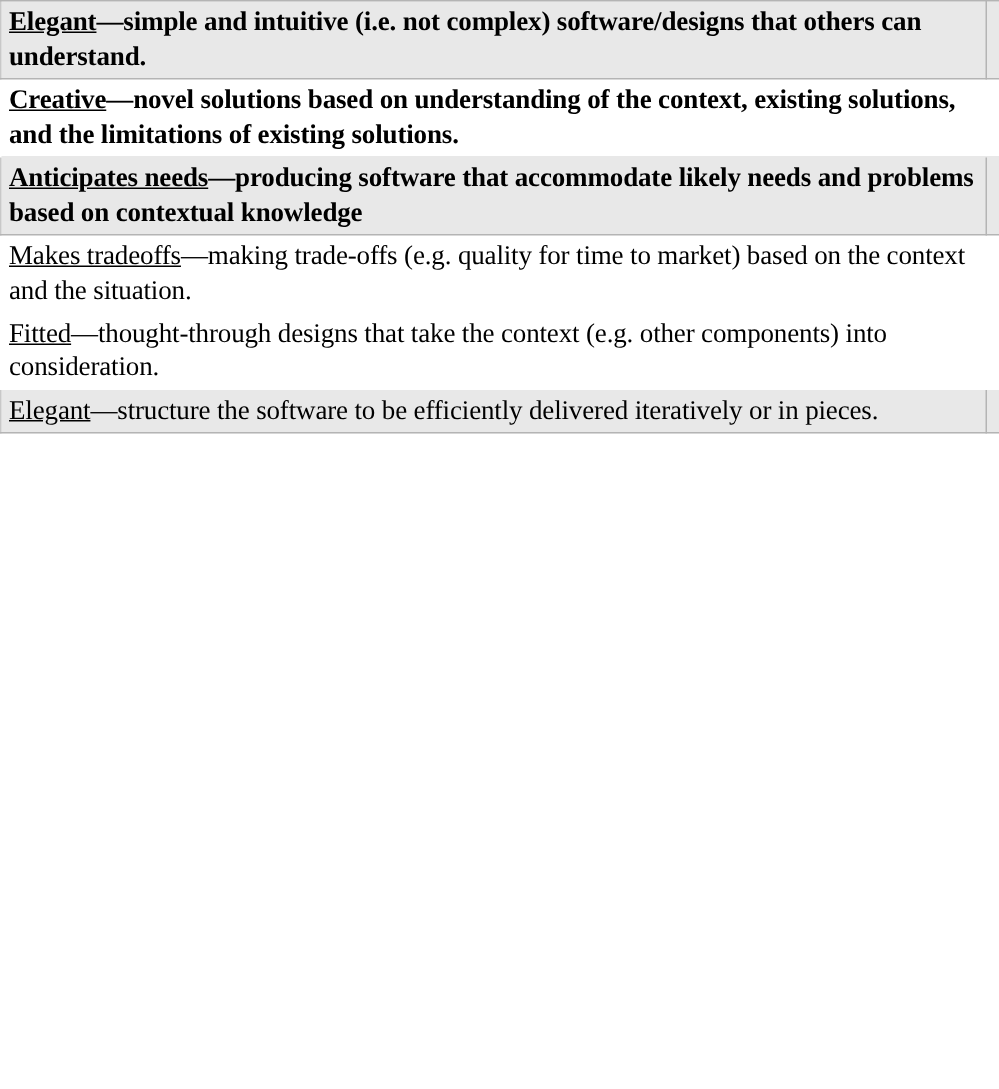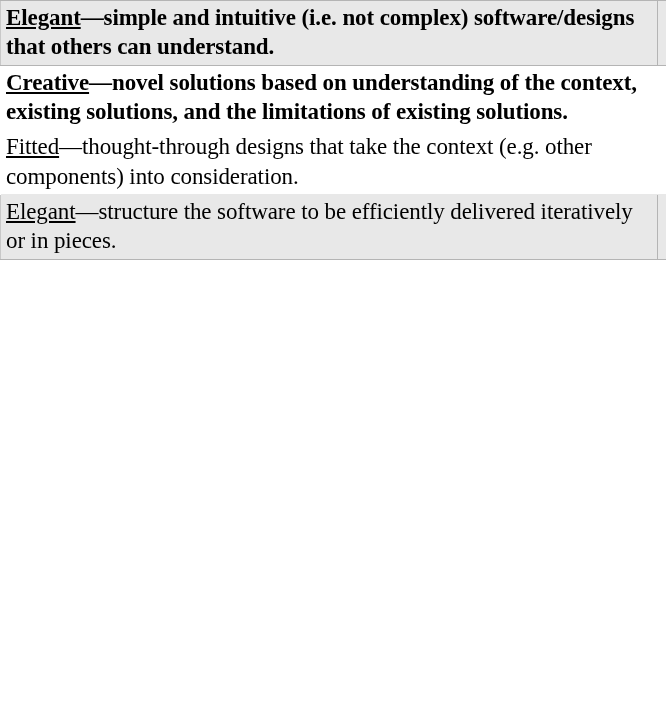--- a/index.html
+++ b/index.html
@@ -18,21 +18,21 @@
     width: 666px;
     border-collapse: collapse;
     table-layout: fixed;
   }
   #doc-table col.main-col { width: 657px; }
   #doc-table col.side-col { width: 9px; }
 
   td.attr-cell {
     vertical-align: top;
     padding: 2px 4px 3px 5px;
-    font-size: 23px;
+    font-size: 18px;
     line-height: 1.275;
     letter-spacing: -0.1px;
     border: 1px solid #b4b4b4;
     border-left: 1px solid #c8c8c8;
   }
   td.side-cell {
     vertical-align: top;
     padding: 0;
     border-top: 1px solid #b4b4b4;
     border-bottom: 1px solid #b4b4b4;
@@ -72,20 +72,28 @@
   </colgroup>
   <tbody>
       <tr class="shaded">
         <td class="attr-cell bold"><span class="term">Elegant</span><span class="desc">—</span><span class="desc">simple and intuitive (i.e. not complex) software/designs that others can understand.</span></td>
         <td class="side-cell">&nbsp;</td>
       </tr>
       <tr class="plain">
         <td class="attr-cell bold"><span class="term">Creative</span><span class="desc">—</span><span class="desc">novel solutions based on understanding of the context, existing solutions, and the limitations of existing solutions.</span></td>
         <td class="side-cell">&nbsp;</td>
       </tr>
+      <tr class="shaded">
+        <td class="attr-cell bold"><span class="term">Anticipates needs</span><span class="desc">—</span><span class="desc">producing software that accommodate likely needs and problems based on contextual knowledge</span></td>
+        <td class="side-cell">&nbsp;</td>
+      </tr>
+      <tr class="plain">
+        <td class="attr-cell"><span class="term">Makes tradeoffs</span><span class="desc">—</span><span class="desc">making trade-offs (e.g. quality for time to market) based on the context and the situation.</span></td>
+        <td class="side-cell">&nbsp;</td>
+      </tr>
       <tr class="plain">
         <td class="attr-cell"><span class="term">Fitted</span><span class="desc">—</span><span class="desc">thought-through designs that take the context (e.g. other components) into consideration.</span></td>
         <td class="side-cell">&nbsp;</td>
       </tr>
       <tr class="shaded">
         <td class="attr-cell"><span class="term">Elegant</span><span class="desc">—</span><span class="desc">structure the software to be efficiently delivered iteratively or in pieces.</span></td>
         <td class="side-cell">&nbsp;</td>
       </tr>
       <tr class="blank">
         <td class="attr-cell">&nbsp;</td>

